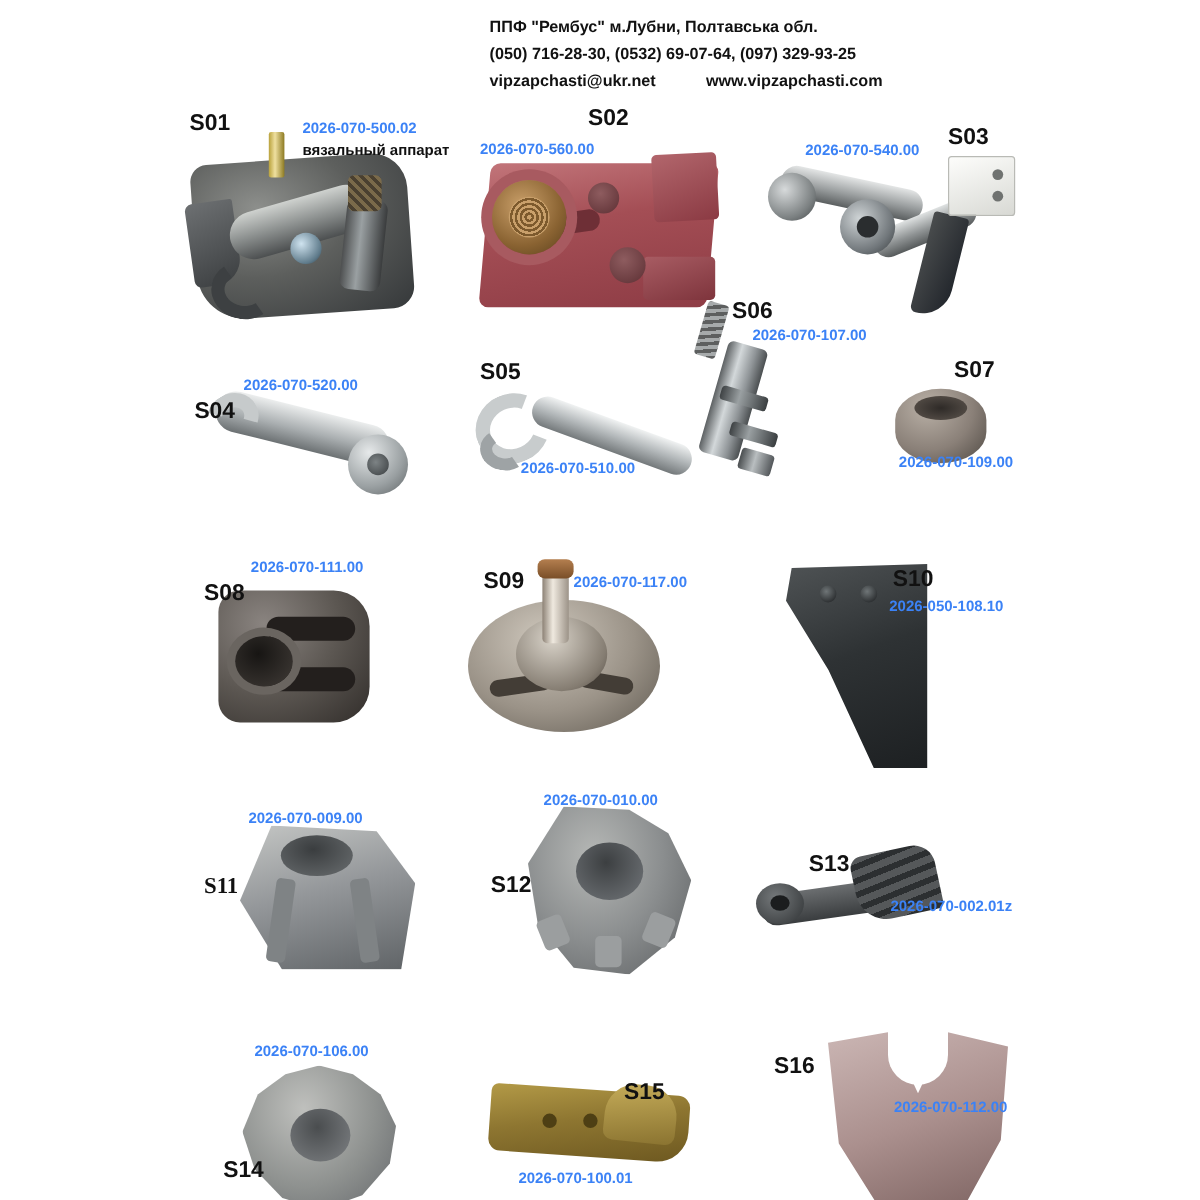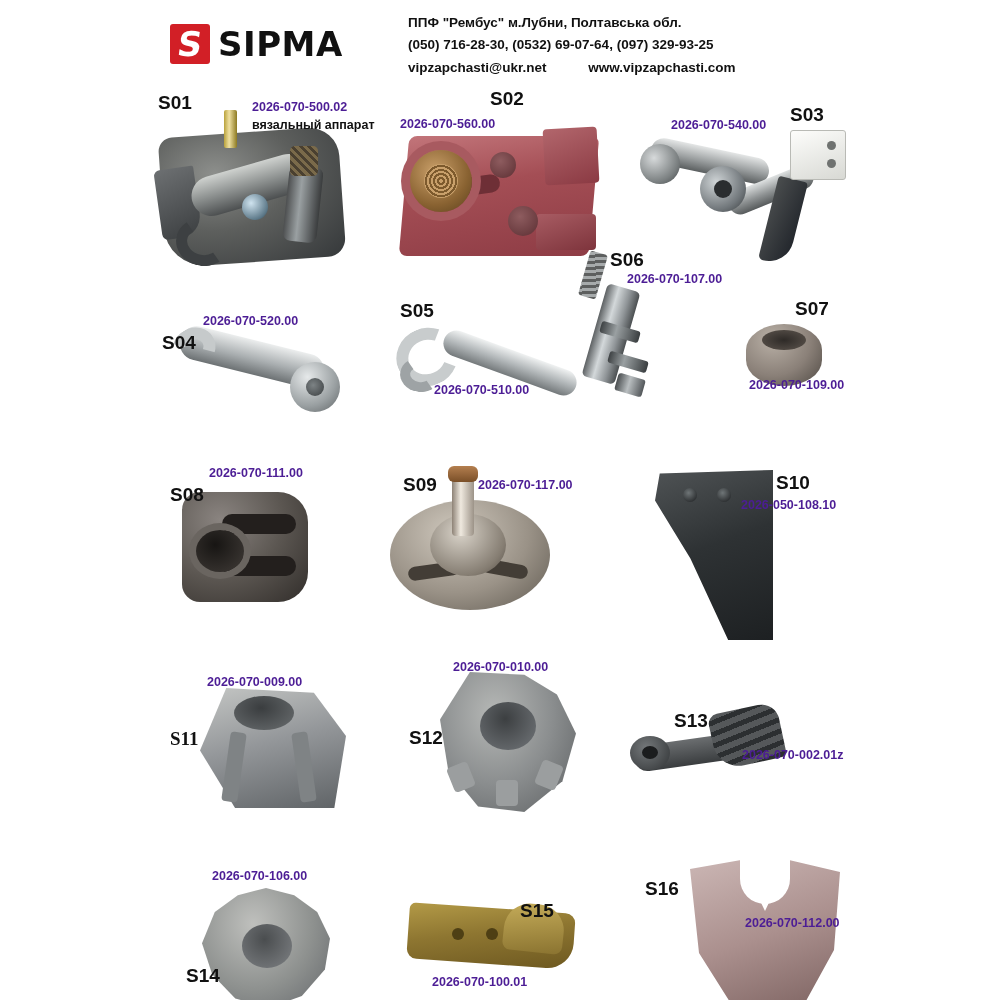--- a/index.html
+++ b/index.html
@@ -63,21 +63,21 @@
   #contact-block .line3 .email { margin-right: 38px; }
 
   
   .part {
     position: absolute;
   }
   .code {
     position: absolute;
     font-size: 12.5px;
     font-weight: bold;
-    color: #4c1d95;
+    color: #3b82f6;
     white-space: nowrap;
   }
   .sid {
     position: absolute;
     font-size: 19px;
     font-weight: bold;
     color: #111;
     white-space: nowrap;
   }
   .sub {
@@ -474,24 +474,20 @@
     background: #ffffff;
     border-radius: 0 0 40px 40px;
   }
 </style>
 </head>
 <body>
 
 <div id="page">
 
   <div id="header">
-    <div id="logo-wrap">
-      <span class="logo-mark"></span>
-      <span id="logo-text">SIPMA</span>
-    </div>
     <div id="contact-block">
       <div class="line1">ППФ "Рембус" м.Лубни, Полтавська обл.</div>
       <div class="line2">(050) 716-28-30, (0532) 69-07-64,  (097) 329-93-25</div>
       <div class="line3">
         <span class="email">vipzapchasti@ukr.net</span>
         <span>www.vipzapchasti.com</span>
       </div>
     </div>
   </div>
 
@@ -585,21 +581,21 @@
     <div class="cap"></div>
   </div>
   <div class="sid" style="left:403px; top:474px;">S09</div>
   <div class="code" style="left:478px; top:478px;">2026-070-117.00</div>
 
   <div class="part" id="p10" style="left:655px; top:470px; width:130px; height:180px;">
     <div class="plate"></div>
     <div class="h1"></div>
     <div class="h2"></div>
   </div>
-  <div class="sid" style="left:776px; top:472px;">S10</div>
+  <div class="sid" style="left:744px; top:472px;">S10</div>
   <div class="code" style="left:741px; top:498px;">2026-050-108.10</div>
 
   <div class="part" id="p11" style="left:200px; top:688px; width:160px; height:130px;">
     <div class="body"></div>
     <div class="rib1"></div>
     <div class="rib2"></div>
     <div class="bore"></div>
   </div>
   <div class="sid" style="left:170px; top:728px;font-family:Liberation Serif, serif;">S11</div>
   <div class="code" style="left:207px; top:675px;">2026-070-009.00</div>

